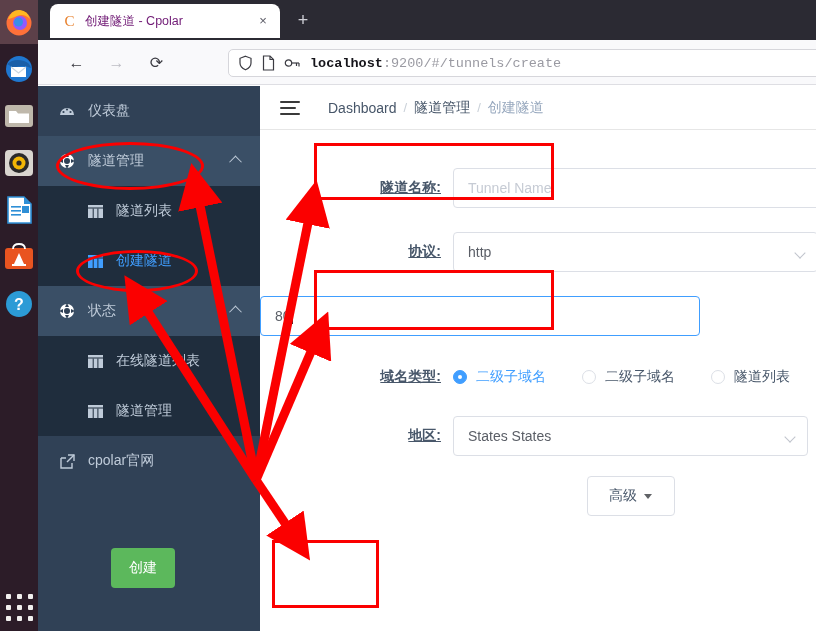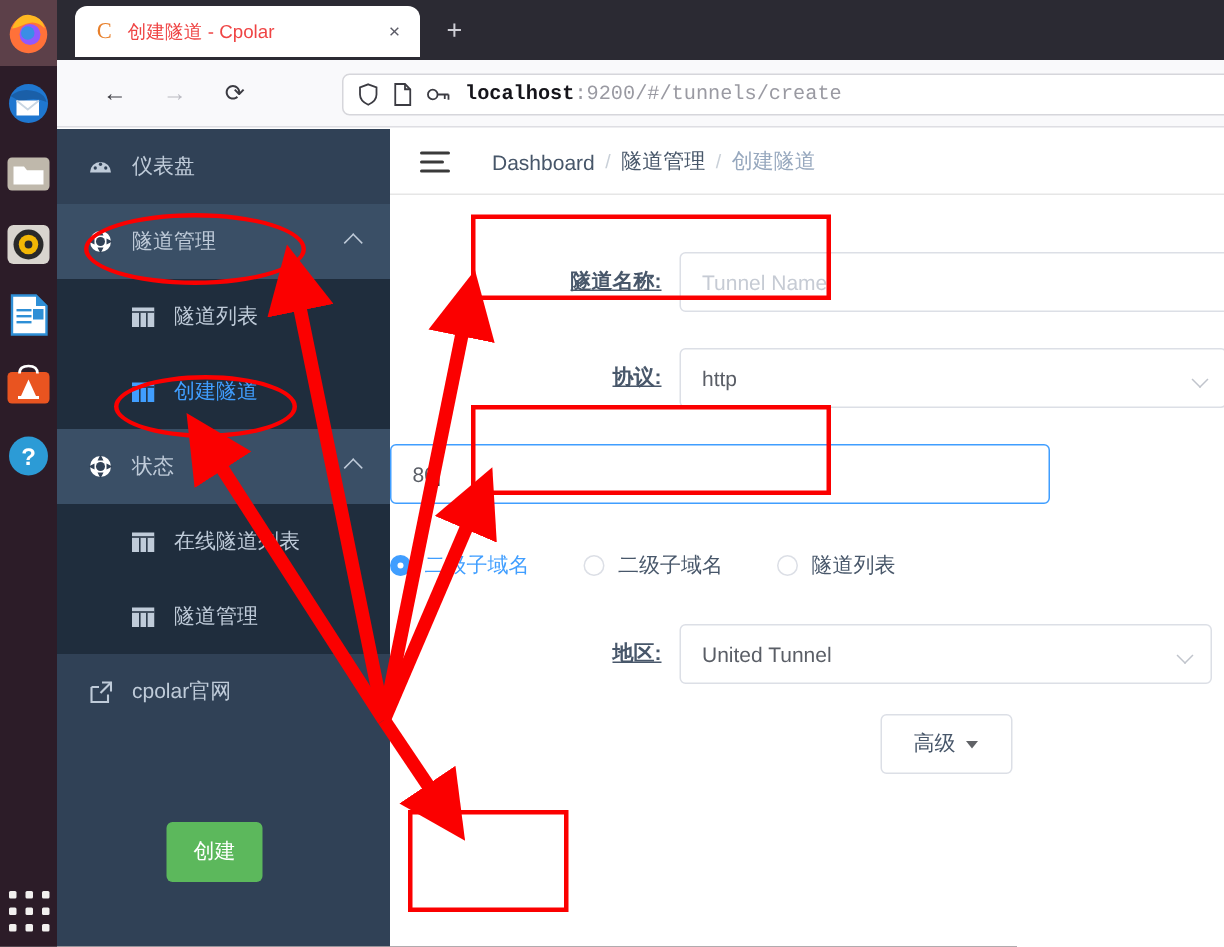--- a/index.html
+++ b/index.html
@@ -36,21 +36,21 @@
     position: absolute; left: 12px; top: 4px; width: 230px; height: 34px;
     background: #ffffff; border-radius: 8px 8px 0 0;
     display: flex; align-items: center; padding: 0 8px 0 11px;
   }
   .tab-fav {
     width: 17px; height: 17px; flex: 0 0 17px; color: #e8802c;
     font-size: 15px; font-weight: 400; line-height: 17px; text-align: center;
     font-family: "Liberation Serif", serif;
   }
   .tab-title {
-    flex: 1; margin-left: 7px; font-size: 12.5px; color: #ef4444;
+    flex: 1; margin-left: 7px; font-size: 12.5px; color: #701a75;
     white-space: nowrap; overflow: hidden; text-overflow: ellipsis;
   }
   .tab-close {
     width: 18px; height: 18px; flex: 0 0 18px; color: #5b5b66;
     font-size: 13px; line-height: 18px; text-align: center;
   }
   .newtab {
     position: absolute; left: 254px; top: 10px; width: 22px; height: 22px;
     color: #cfcfd6; font-size: 18px; line-height: 21px; text-align: center;
   }
@@ -417,40 +417,41 @@
           </div>
 
           <div class="frow">
             <div class="finput focused w-long">
               <span>80</span>
                 <span class="txt-cursor"></span>
             </div>
           </div>
 
           <div class="frow" style="height:58px">
+            <div class="flabel">域名类型:</div>
             <div class="radios">
               <label class="radio on">
                 <span class="rd"></span>
                 <span class="rlabel">二级子域名</span>
               </label>
               <label class="radio">
                 <span class="rd"></span>
                 <span class="rlabel">二级子域名</span>
               </label>
               <label class="radio">
                 <span class="rd"></span>
                 <span class="rlabel">隧道列表</span>
               </label>
             </div>
           </div>
 
           <div class="frow" style="height:60px">
             <div class="flabel">地区:</div>
             <div class="finput w-short">
-              <span>United Tunnel</span>
+              <span>States States</span>
               <span class="caret-dn"></span>
             </div>
           </div>
 
           <div class="frow" style="height:60px">
             <div class="flabel"></div>
             <div style="width:355px; display:flex; justify-content:center;">
               <button class="btn-adv">
                 <span>高级</span>
                 <span class="tri-dn"></span>

